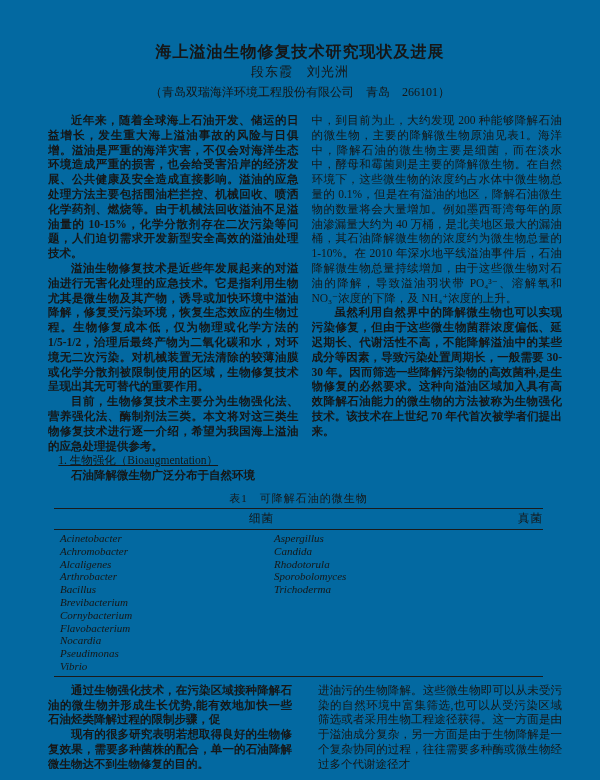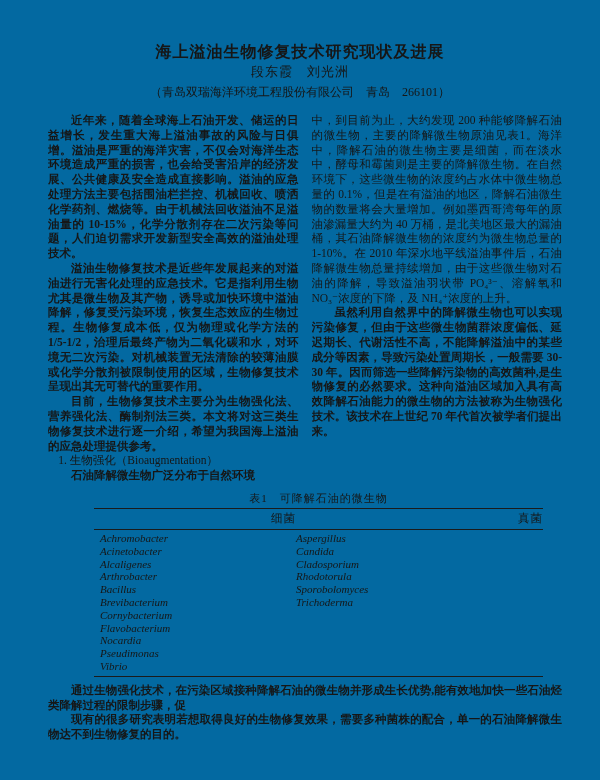--- a/index.html
+++ b/index.html
@@ -9,25 +9,25 @@
     position:relative;overflow:hidden;box-sizing:border-box;
   }
   .title{padding-top:42px;font-size:16px;font-weight:700;text-align:center;letter-spacing:1px;}
   .authors{font-size:13px;text-align:center;letter-spacing:1px;}
   .affil{margin-top:3px;font-size:12px;text-align:center;}
   .cols{display:flex;gap:13px;margin:12px 38px 0 48px;}
   .col{flex:1;font-size:11.5px;line-height:14.8px;text-align:justify;overflow:hidden;}
   .col p{margin:0;}
   .col p.indent{text-indent:2em;font-weight:bold;}
   .col p.flush{text-indent:0;}
-  .col p.heading{text-indent:0.9em;}
+  .col p.heading{text-indent:0.9em;text-decoration:underline;}
   .upper .col{height:374px;}
   .lower{margin-top:6px;gap:26px;}
   .lower .col{height:86px;}
-  .tbl{margin:4px 57px 0 94px;}
+  .tbl{margin:4px 57px 0 54px;}
   .tbl-caption{font-size:11px;text-align:center;letter-spacing:1px;margin-bottom:2px;}
   .tbl-head{display:flex;border-top:1.6px solid #1b1b1b;border-bottom:1.2px solid #1b1b1b;
             font-size:11.5px;padding:2px 0 3px 0;margin-top:2px;}
   .tbl-head .hcell{text-align:right;letter-spacing:1px;}
   .hcell.b{width:45%;}
   .hcell.f{width:55%;}
   .tbl-body{display:flex;border-bottom:1.5px solid #1b1b1b;padding:2px 0 3px 0;min-height:140px;}
   .species-col{font-style:italic;font-size:11px;line-height:12.8px;}
   .species-col.b{width:45%;padding-left:6px;box-sizing:border-box;}
   .species-col.f{width:55%;}
@@ -56,42 +56,44 @@
   </div>
 
   <div class="tbl">
     <div class="tbl-caption">表1　可降解石油的微生物</div>
     <div class="tbl-head">
       <div class="hcell b">细菌</div>
       <div class="hcell f">真菌</div>
     </div>
     <div class="tbl-body">
       <div class="species-col b">
+          <p>Acinetobacter</p>
           <p>Achromobacter</p>
-          <p>Acinetobacter</p>
           <p>Alcaligenes</p>
           <p>Arthrobacter</p>
           <p>Bacillus</p>
           <p>Brevibacterium</p>
           <p>Cornybacterium</p>
           <p>Flavobacterium</p>
           <p>Nocardia</p>
           <p>Pseudimonas</p>
           <p>Vibrio</p>
         </div>
       <div class="species-col f">
           <p>Aspergillus</p>
           <p>Candida</p>
-          <p>Cladosporium</p>
           <p>Rhodotorula</p>
           <p>Sporobolomyces</p>
           <p>Trichoderma</p>
         </div>
     </div>
   </div>
 
   <div class="cols lower">
     <div class="col">
         <p class="indent">通过生物强化技术，在污染区域接种降解石油的微生物并形成生长优势,能有效地加快一些石油烃类降解过程的限制步骤，促</p>
         <p class="indent">现有的很多研究表明若想取得良好的生物修复效果，需要多种菌株的配合，单一的石油降解微生物达不到生物修复的目的。</p>
       </div>
+    <div class="col">
+        <p class="flush">进油污的生物降解。这些微生物即可以从未受污染的自然环境中富集筛选,也可以从受污染区域筛选或者采用生物工程途径获得。这一方面是由于溢油成分复杂，另一方面是由于生物降解是一个复杂协同的过程，往往需要多种酶或微生物经过多个代谢途径才</p>
+      </div>
   </div>
 </div>
 
 </body></html>

